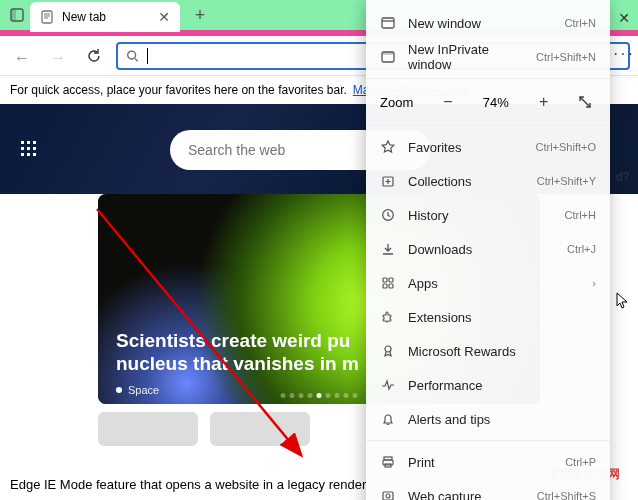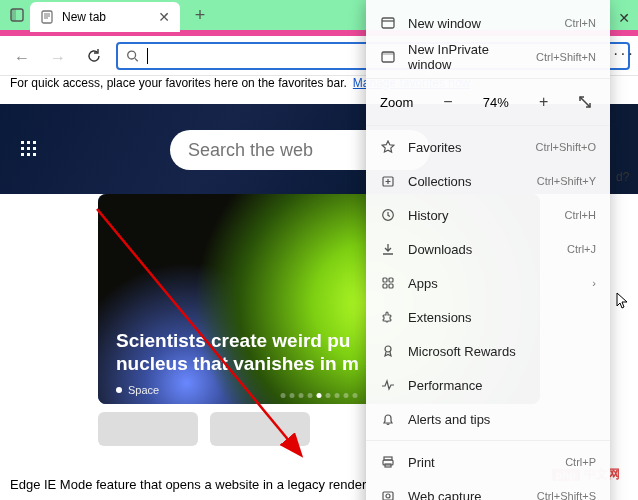--- a/index.html
+++ b/index.html
@@ -13,34 +13,34 @@
 .newtab-btn { width:28px; height:28px; display:flex; align-items:center; justify-content:center; font-size:18px; color:#555; margin-left:6px; }
 
 
 .toolbar { height:40px; display:flex; align-items:center; padding:0 8px; gap:8px; border-bottom:1px solid #e5e5e5; }
 .toolbar .nav-btn { width:28px; height:28px; display:flex; align-items:center; justify-content:center; color:#888; font-size:16px; }
 .addr { flex:1; height:28px; border:2px solid #2a6fd6; border-radius:4px; display:flex; align-items:center; padding:0 8px; gap:8px; }
 .addr input { border:none; outline:none; font-size:13px; width:100%; }
 .caret { width:1px; height:16px; background:#000; animation:none; }
 
 
-.favbar { height:28px; display:flex; padding:0 10px; font-size:12px; gap:6px; }
+.favbar { height:28px; display:flex; align-items:center; padding:0 10px; font-size:12px; gap:6px; }
 .favbar a { color:#1155cc; text-decoration:underline; }
 
 
 .content { position:relative; height:396px; overflow:hidden; }
 .hero { height:90px; background:linear-gradient(120deg,#0a1a3a 0%,#16244a 35%,#0a1a38 60%,#0d1b36 100%); position:relative; display:flex; align-items:center; padding-left:20px; }
 .hero::after { content:""; position:absolute; inset:0; background:
   radial-gradient(1px 1px at 20px 20px,#fff 50%,transparent 51%),
   radial-gradient(1px 1px at 90px 50px,#fff 50%,transparent 51%),
   radial-gradient(1px 1px at 200px 30px,#cde 50%,transparent 51%),
   radial-gradient(1px 1px at 320px 60px,#fff 50%,transparent 51%),
   radial-gradient(1px 1px at 50px 70px,#bcd 50%,transparent 51%); opacity:.7; }
 .waffle { width:18px; height:18px; color:#fff; z-index:1; }
-.searchbox { position:absolute; left:170px; top:26px; height:40px; width:260px; background:#fff; border-radius:20px; display:flex; align-items:center; padding:12px 18px; font-size:18px; color:#757575; z-index:2; }
+.searchbox { position:absolute; left:170px; top:26px; height:40px; width:260px; background:#fff; border-radius:20px; display:flex; align-items:center; padding:12px 18px; font-size:14px; color:#757575; z-index:2; }
 
 .feednav { display:flex; gap:24px; padding:10px 98px; font-size:13px; color:#555; align-items:center; }
 .feednav .active { color:#2a6fd6; border-bottom:2px solid #2a6fd6; padding-bottom:4px; font-weight:600; }
 .feednav .cobtn { margin-left:auto; border:1px solid #ccc; border-radius:14px; padding:3px 10px; font-size:12px; }
 
 .card { margin:0 98px; height:210px; border-radius:8px; overflow:hidden; position:relative; background:#3b82f6; }
 .card-bg { position:absolute; inset:0; background:
   radial-gradient(circle at 62% 52%, #b7ff2a 0%, #7dcf12 20%, #2a5308 45%, transparent 60%),
   radial-gradient(circle at 20% 90%, #6a88ff 0%, #3a50a0 10%, transparent 30%),
   #0c0c08; }

